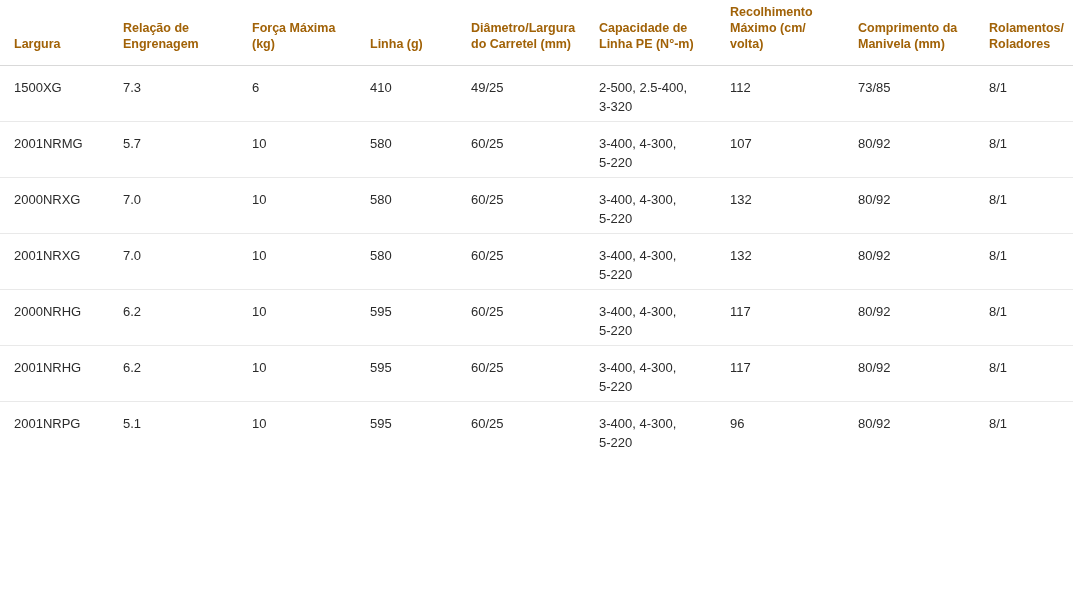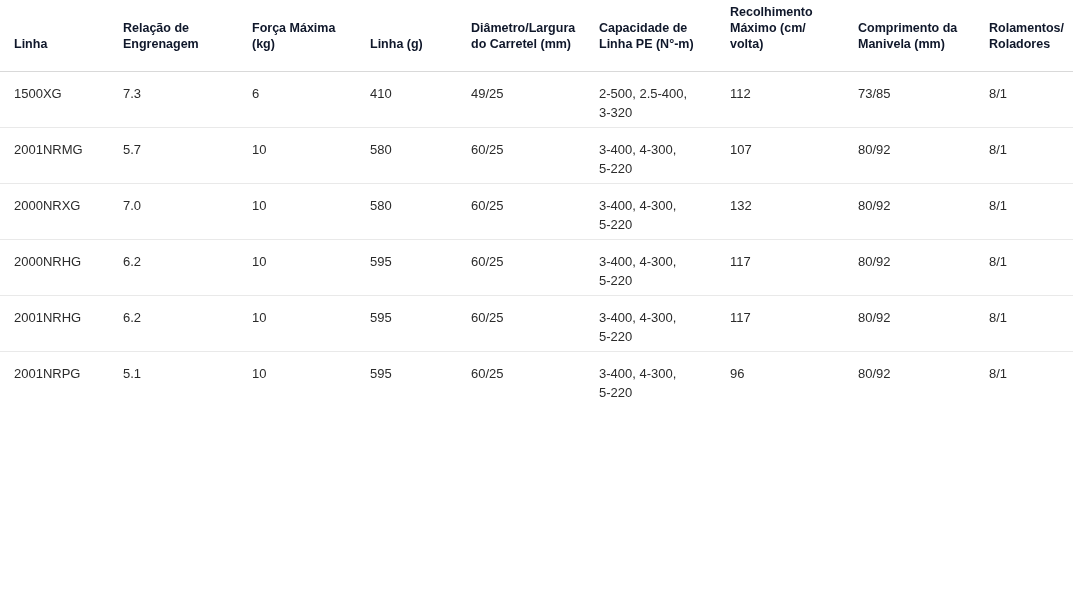--- a/index.html
+++ b/index.html
@@ -18,22 +18,22 @@
     border-collapse: collapse;
     table-layout: fixed;
     width: 1073px;
   }
   table.specs th {
     text-align: left;
     vertical-align: bottom;
     font-size: 12.5px;
     line-height: 16px;
     font-weight: bold;
-    color: #0f172a;
-    padding: 4px 8px 19px 14px;
+    color: #a16207;
+    padding: 4px 8px 13px 14px;
     border-bottom: 1px solid #d9d9d9;
     white-space: pre-line;
   }
   table.specs td {
     vertical-align: top;
     font-size: 13px;
     line-height: 19px;
     color: #2b2b2b;
     padding: 12px 8px 5px 14px;
     white-space: pre-line;
@@ -56,21 +56,21 @@
       <col style="width:118px">
       <col style="width:101px">
       <col style="width:128px">
       <col style="width:131px">
       <col style="width:128px">
       <col style="width:131px">
       <col style="width:98px">
     </colgroup>
     <thead>
       <tr>
-        <th>Linha</th>
+        <th>Largura</th>
         <th>Relação de
 Engrenagem</th>
         <th>Força Máxima
 (kg)</th>
         <th>Linha (g)</th>
         <th>Diâmetro/Largura
 do Carretel (mm)</th>
         <th>Capacidade de
 Linha PE (N°-m)</th>
         <th>Recolhimento
@@ -113,20 +113,32 @@
           <td>10</td>
           <td>580</td>
           <td>60/25</td>
           <td>3-400, 4-300,
 5-220</td>
           <td>132</td>
           <td>80/92</td>
           <td>8/1</td>
         </tr>
         <tr>
+          <td>2001NRXG</td>
+          <td>7.0</td>
+          <td>10</td>
+          <td>580</td>
+          <td>60/25</td>
+          <td>3-400, 4-300,
+5-220</td>
+          <td>132</td>
+          <td>80/92</td>
+          <td>8/1</td>
+        </tr>
+        <tr>
           <td>2000NRHG</td>
           <td>6.2</td>
           <td>10</td>
           <td>595</td>
           <td>60/25</td>
           <td>3-400, 4-300,
 5-220</td>
           <td>117</td>
           <td>80/92</td>
           <td>8/1</td>

